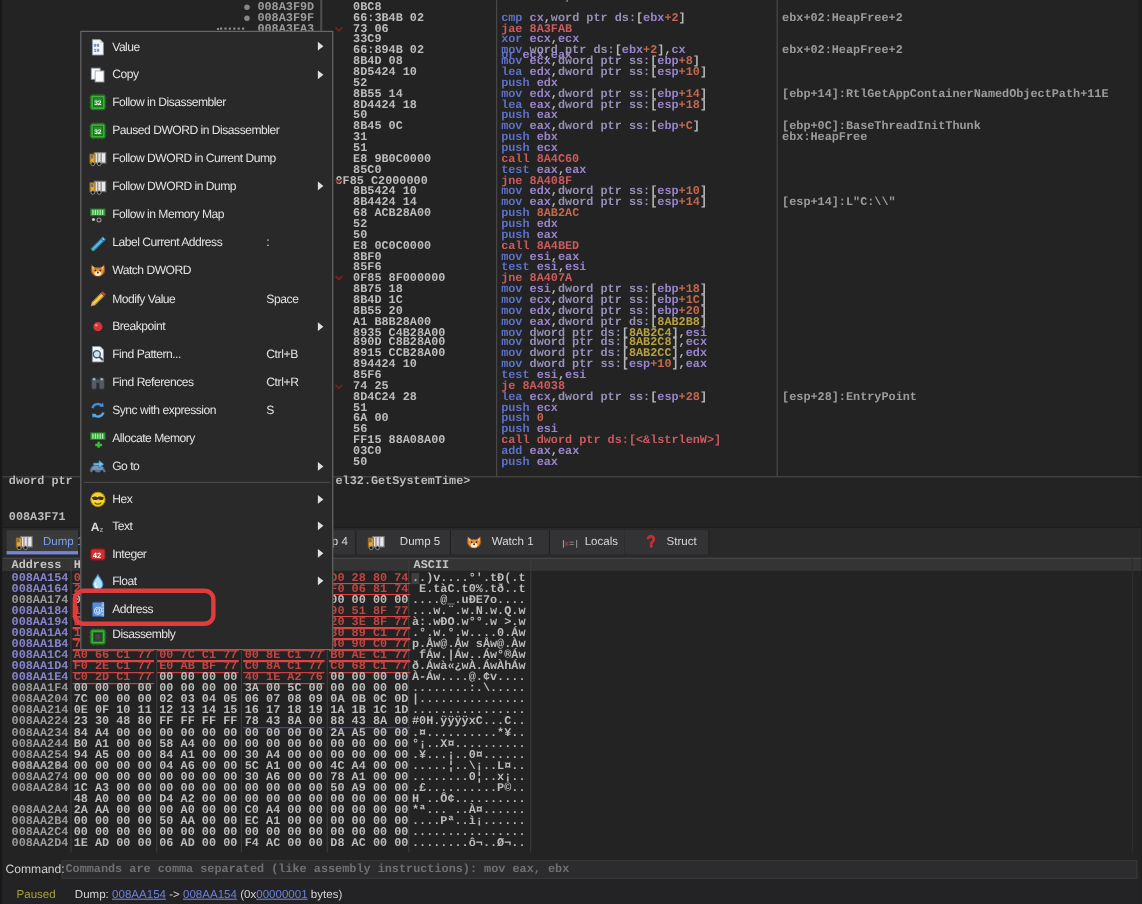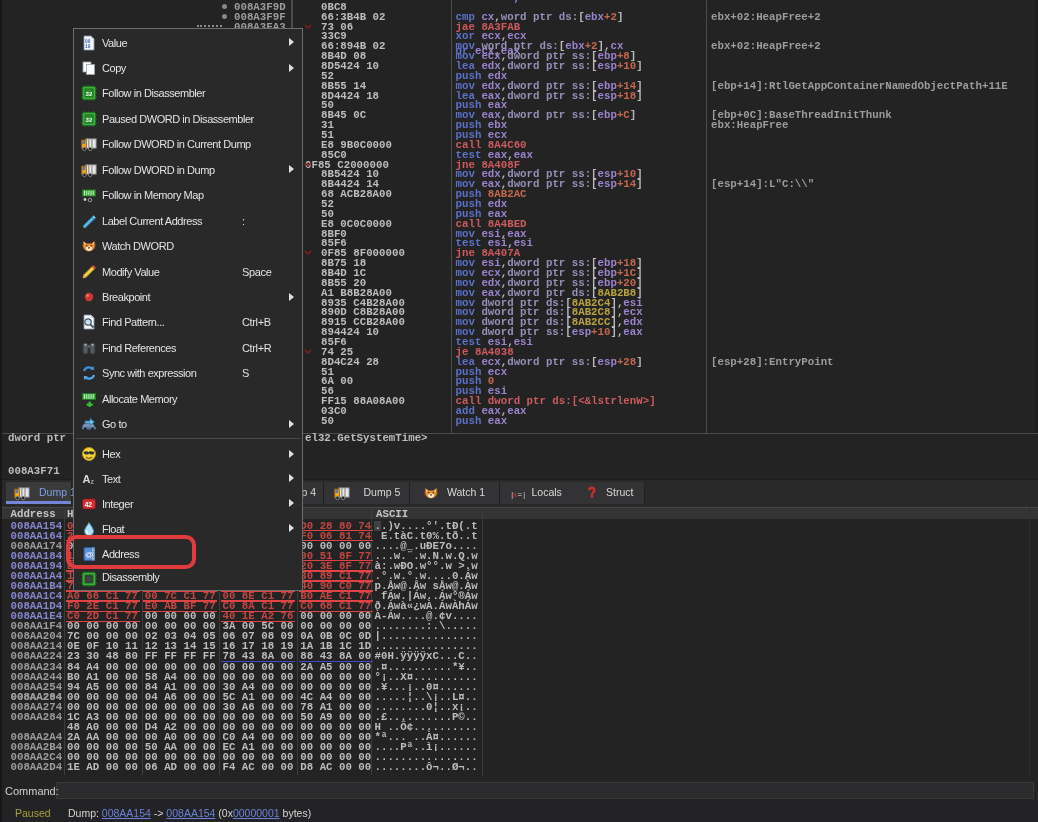--- a/index.html
+++ b/index.html
@@ -378,20 +378,21 @@
 <div class="t " style="left:300.3px;top:751.935px;color:#bcbcbc">00 00 00 00</div>
 <div class="t " style="left:374.5px;top:751.935px;color:#bcbcbc">................</div>
 <div class="t " style="left:10.5px;top:761.98px;color:#9c9c9c">008AA2D4</div>
 <div class="t " style="left:67px;top:761.98px;color:#bcbcbc">1E AD 00 00</div>
 <div class="t " style="left:144.8px;top:761.98px;color:#bcbcbc">06 AD 00 00</div>
 <div class="t " style="left:222.5px;top:761.98px;color:#bcbcbc">F4 AC 00 00</div>
 <div class="t " style="left:300.3px;top:761.98px;color:#bcbcbc">D8 AC 00 00</div>
 <div class="t " style="left:374.5px;top:761.98px;color:#bcbcbc">........ô¬..Ø¬..</div>
 <div style="position:absolute;left:56px;top:782px;width:978px;height:16.5px;background:#2c2c2e;border:1px solid #383838;box-sizing:border-box"></div>
 <div class="t sans" style="left:5px;top:785.5px;color:#d0d0d0;font-size:11px;font-weight:normal">Command:</div>
+<div class="t " style="left:59.5px;top:785.5px;color:#707070">Commands are comma separated (like assembly instructions): mov eax, ebx</div>
 <div style="position:absolute;left:0;top:801px;width:1038px;height:21px;background:#232326"></div>
 <div class="t sans" style="left:15px;top:808px;color:#a6a03c;font-size:10.5px;font-weight:normal">Paused</div>
 <div class="t sans" style="left:68px;top:808px;font-size:10.5px;font-weight:normal"><span style="color:#d4d4d4">Dump: </span><span style="color:#6b82d8;text-decoration:underline">008AA154</span><span style="color:#d4d4d4"> -&gt; </span><span style="color:#6b82d8;text-decoration:underline">008AA154</span><span style="color:#d4d4d4"> (0x</span><span style="color:#6b82d8;text-decoration:underline">00000001</span><span style="color:#d4d4d4"> bytes)</span></div>
 <div style="position:absolute;left:73px;top:28px;width:229.5px;height:563px;background:#29292a;border:1px solid #6e6e6e;box-sizing:border-box"></div>
 <div style="position:absolute;left:81px;top:34.5px;width:16px;height:16px">
       <svg width="16" height="16" viewBox="0 0 16 16" style="position:absolute;left:0;top:0">
         <path d="M3 1h7l3 3v11H3z" fill="#f4f6f8" stroke="#8899aa" stroke-width="0.8"></path>
         <path d="M10 1l3 3h-3z" fill="#c9d4de"></path>
         <text x="4" y="8" font-size="4.6" font-family="Liberation Mono" font-weight="bold" fill="#4466bb">00</text>
         <text x="4" y="12.6" font-size="4.6" font-family="Liberation Mono" font-weight="bold" fill="#4466bb">10</text>

